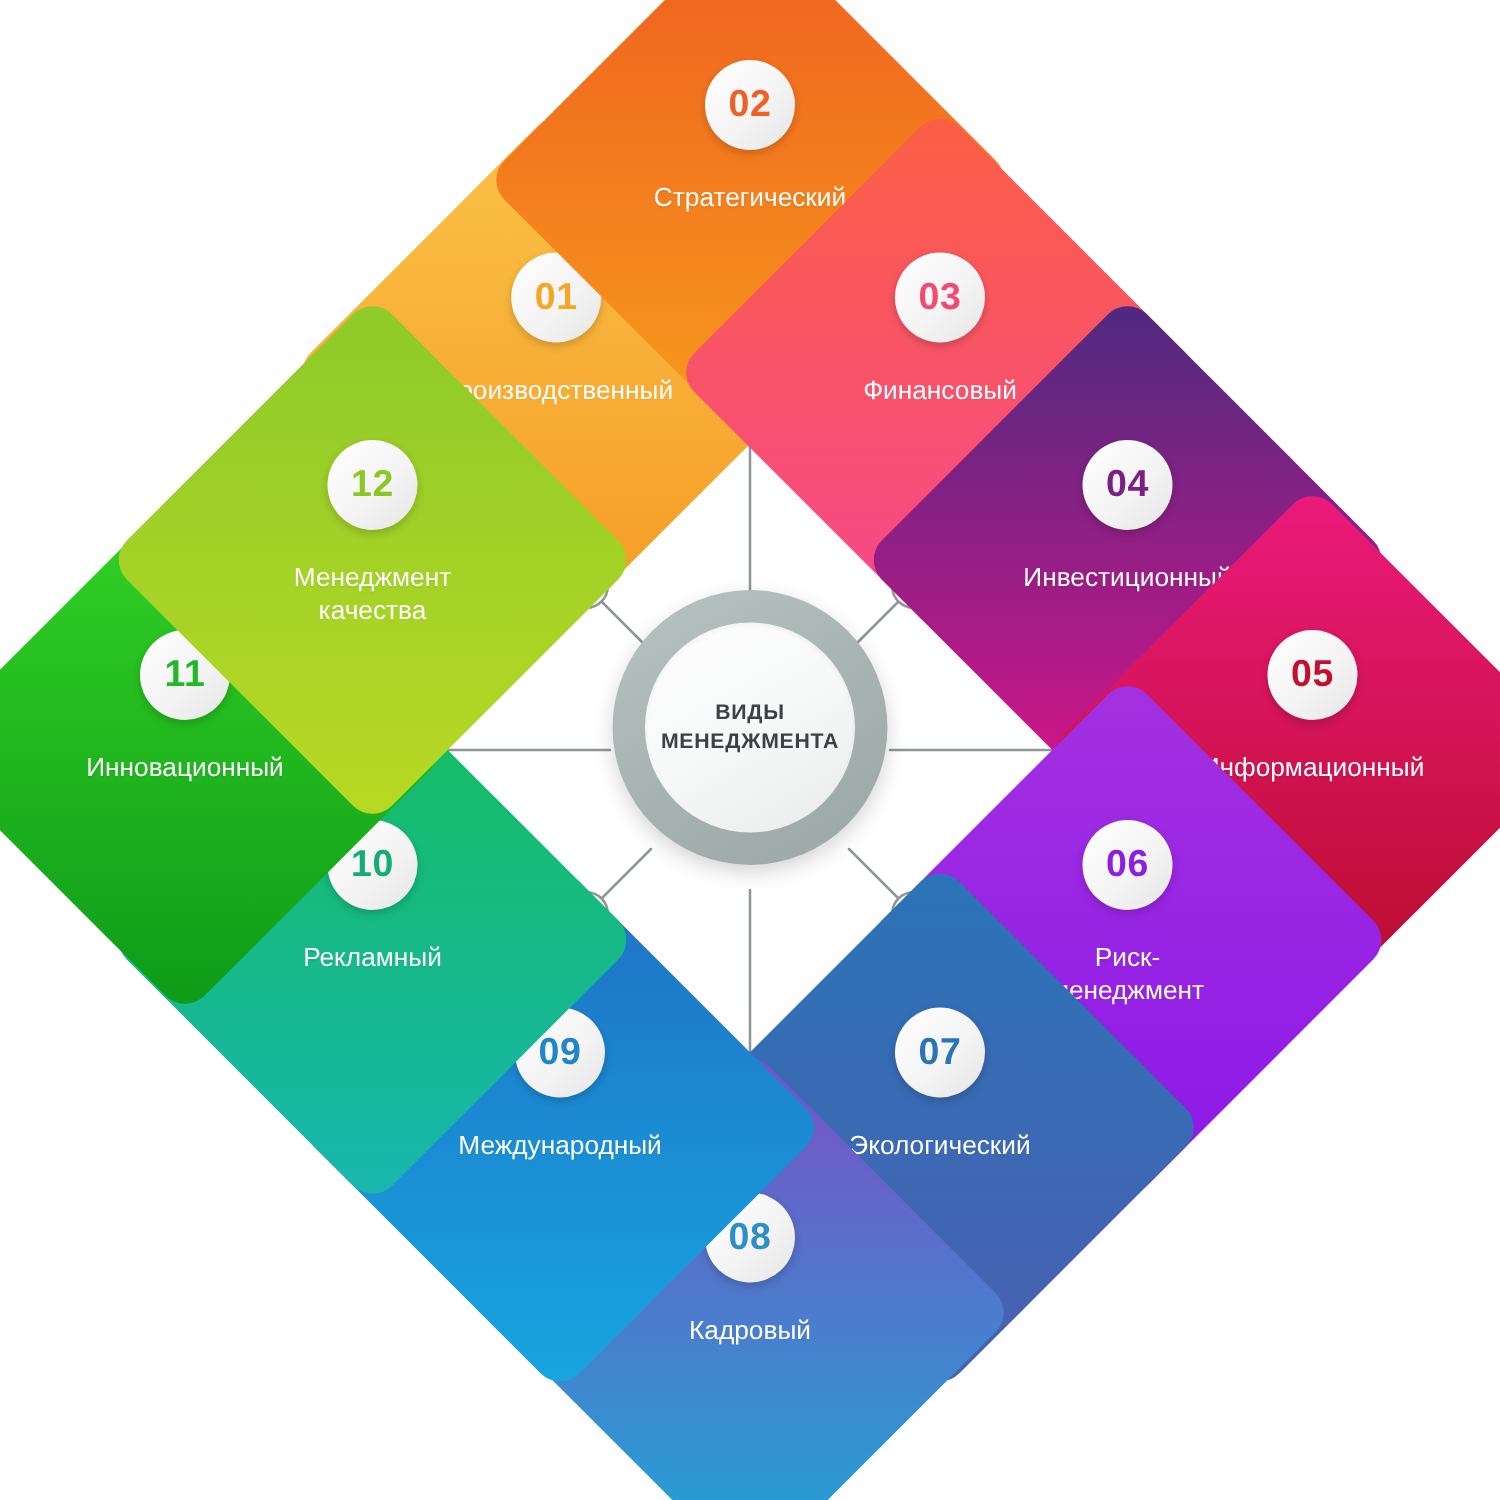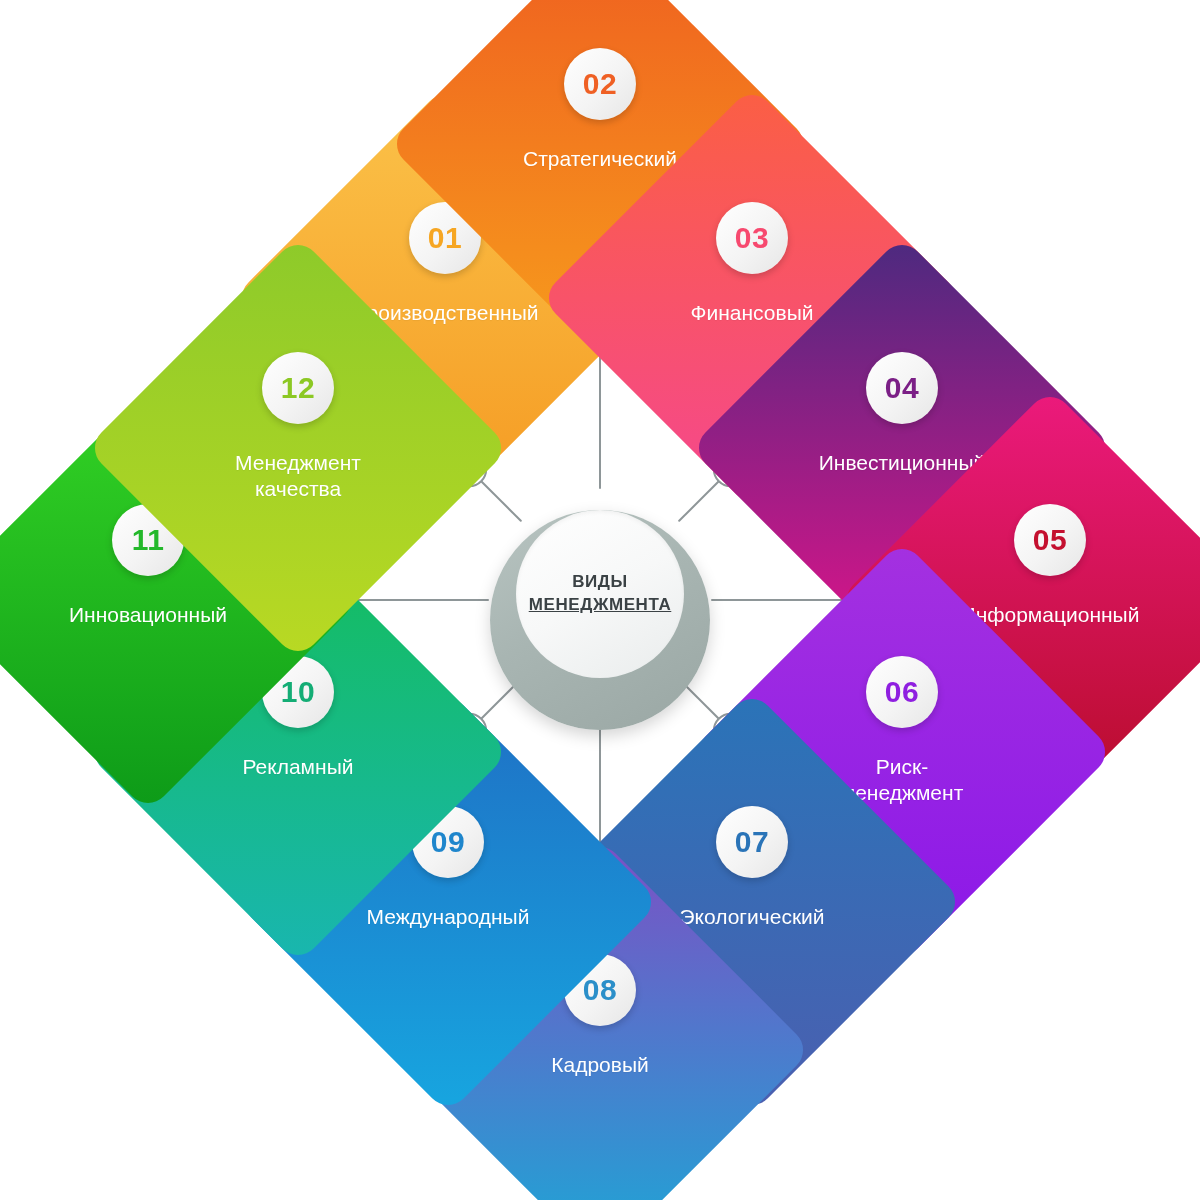--- a/index.html
+++ b/index.html
@@ -59,45 +59,45 @@
     text-align: center;
     line-height: 1.22;
     width: 250px;
     white-space: pre-line;
     text-shadow: 0 1px 1px rgba(0,0,0,0.05);
   }
 
   
   #hub {
     position: absolute;
-    left: 490px; top: 510px;
+    left: 490px; top: 472px;
     width: 220px; height: 220px;
     border-radius: 50%;
     background: linear-gradient(150deg, #b8c4c1 0%, #a8b5b2 45%, #9aa7a4 100%);
     box-shadow: 0 6px 16px rgba(0,0,0,0.17);
     z-index: 5;
-    display: flex; align-items: flex-start; justify-content: center;
+    display: flex; align-items: center; justify-content: center;
   }
   #hub-inner {
     width: 168px; height: 168px;
     border-radius: 50%;
     background: linear-gradient(150deg, #ffffff 0%, #f7f8f8 50%, #e9ecec 100%);
     box-shadow: inset 0 2px 4px rgba(0,0,0,0.05);
     display: flex; flex-direction: column;
     align-items: center; justify-content: center;
     text-align: center;
   }
   #hub-inner .hub-line {
     color: #3b4245;
     font-weight: bold;
     font-size: 17px;
     letter-spacing: 0.6px;
     line-height: 1.35;
   }
-  #hub-inner .hub-line.l2 { font-size: 17px; text-decoration: underline; }
+  #hub-inner .hub-line.l2 { font-size: 17px; }
 </style>
 </head>
 <body>
 
 <div id="stage">
 
   <svg id="connectors" viewBox="0 0 1200 1200" xmlns="http://www.w3.org/2000/svg">
     <g id="conn-group" fill="none" stroke-linecap="round" stroke-linejoin="round">
         <path d="M 488 600 L 308 600" stroke="#8e9698" stroke-width="2" fill="none"></path>
         <circle cx="300" cy="600" r="9" stroke="#8e9698" stroke-width="2" fill="#ffffff"></circle>

